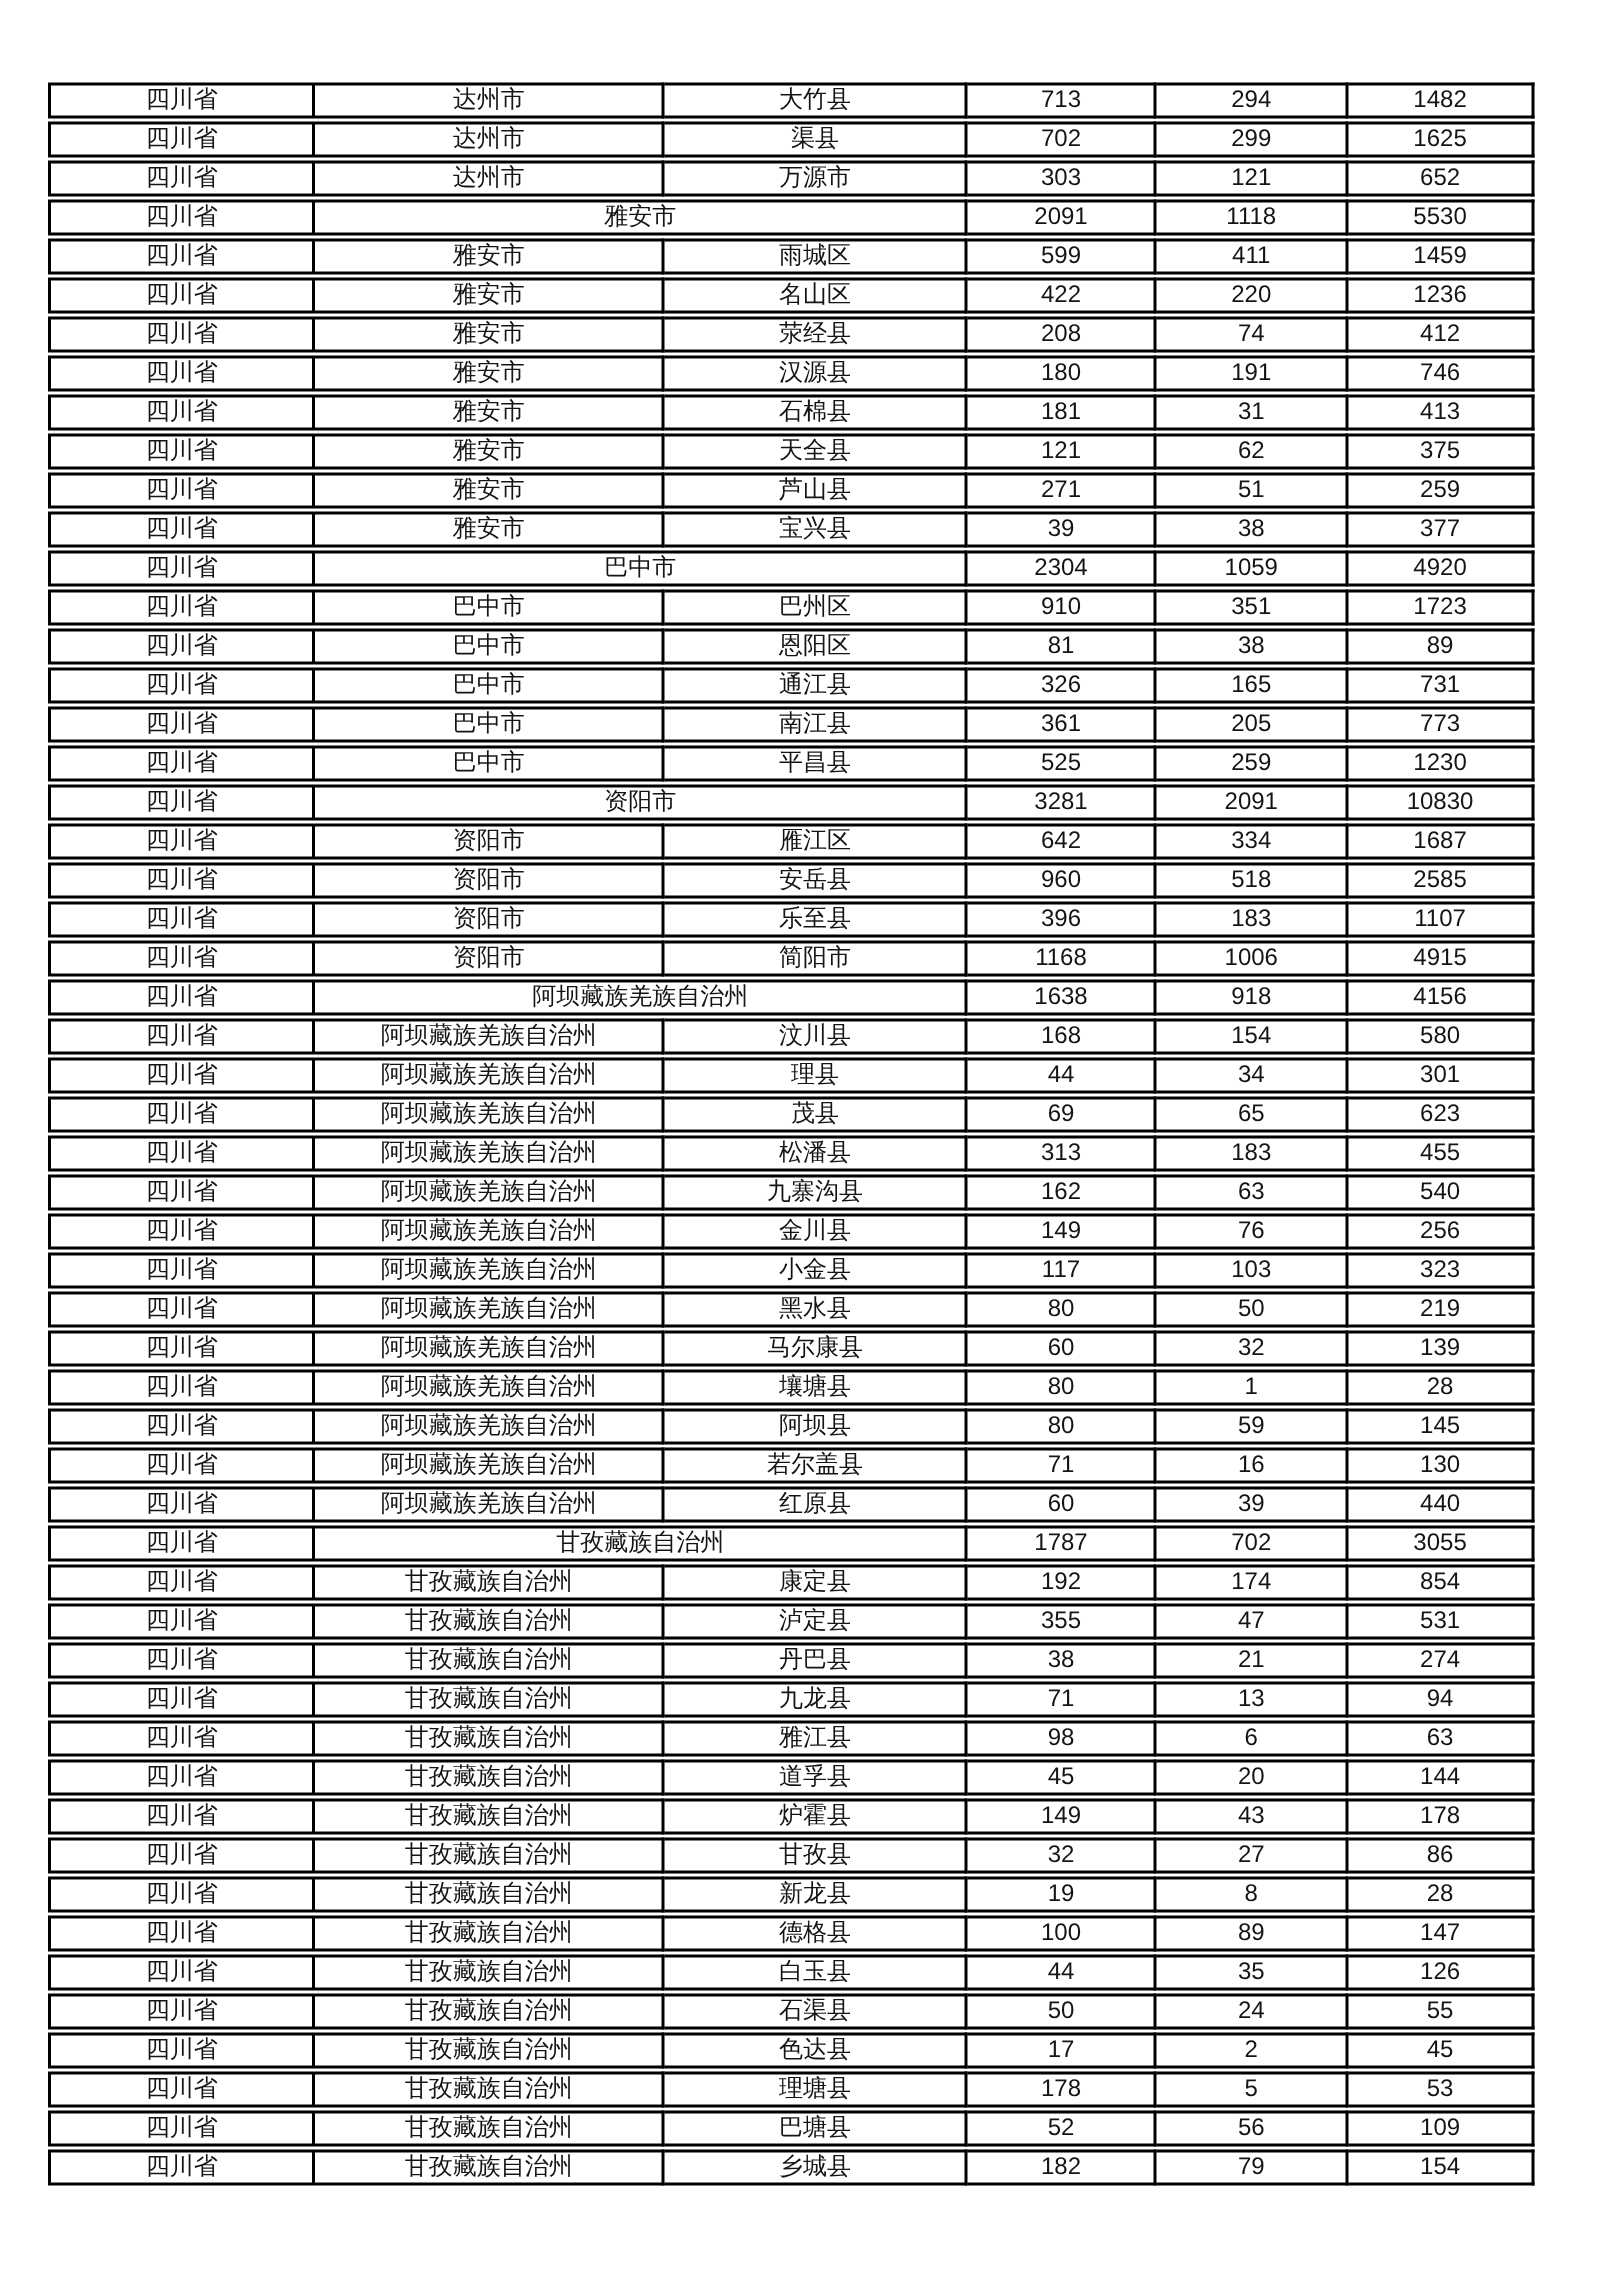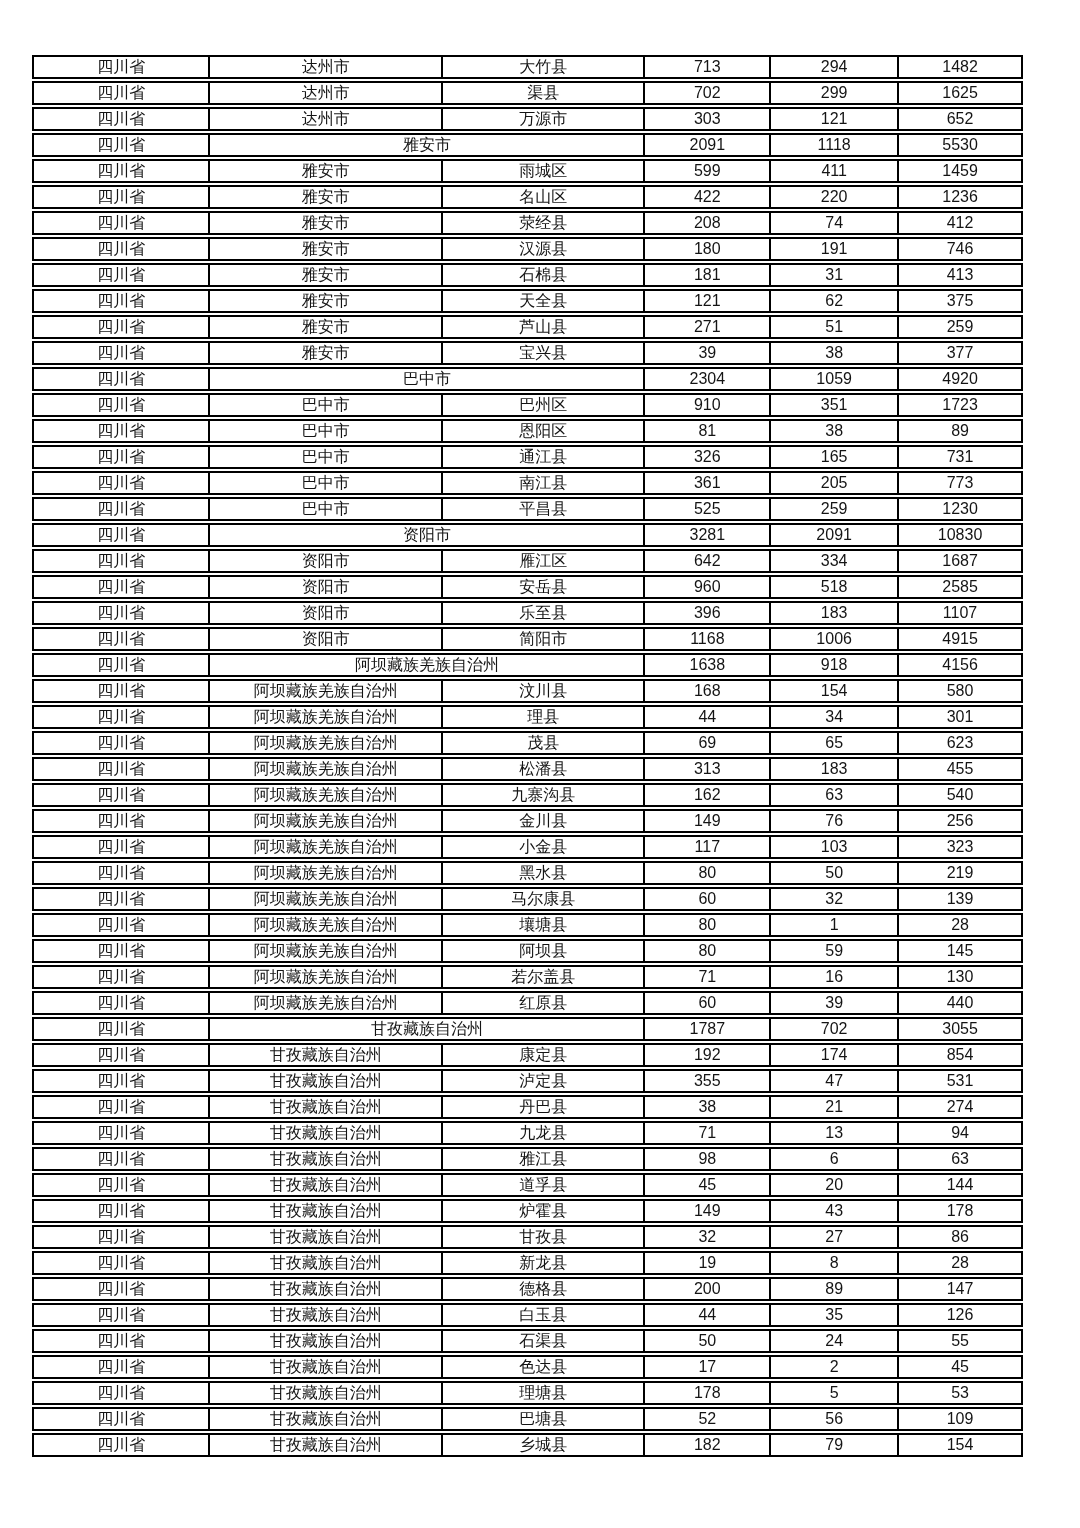--- a/index.html
+++ b/index.html
@@ -424,21 +424,21 @@
           <td>甘孜藏族自治州</td>
           <td>新龙县</td>
           <td>19</td>
           <td>8</td>
           <td>28</td>
         </tr>
         <tr>
           <td>四川省</td>
           <td>甘孜藏族自治州</td>
           <td>德格县</td>
-          <td>200</td>
+          <td>100</td>
           <td>89</td>
           <td>147</td>
         </tr>
         <tr>
           <td>四川省</td>
           <td>甘孜藏族自治州</td>
           <td>白玉县</td>
           <td>44</td>
           <td>35</td>
           <td>126</td>

